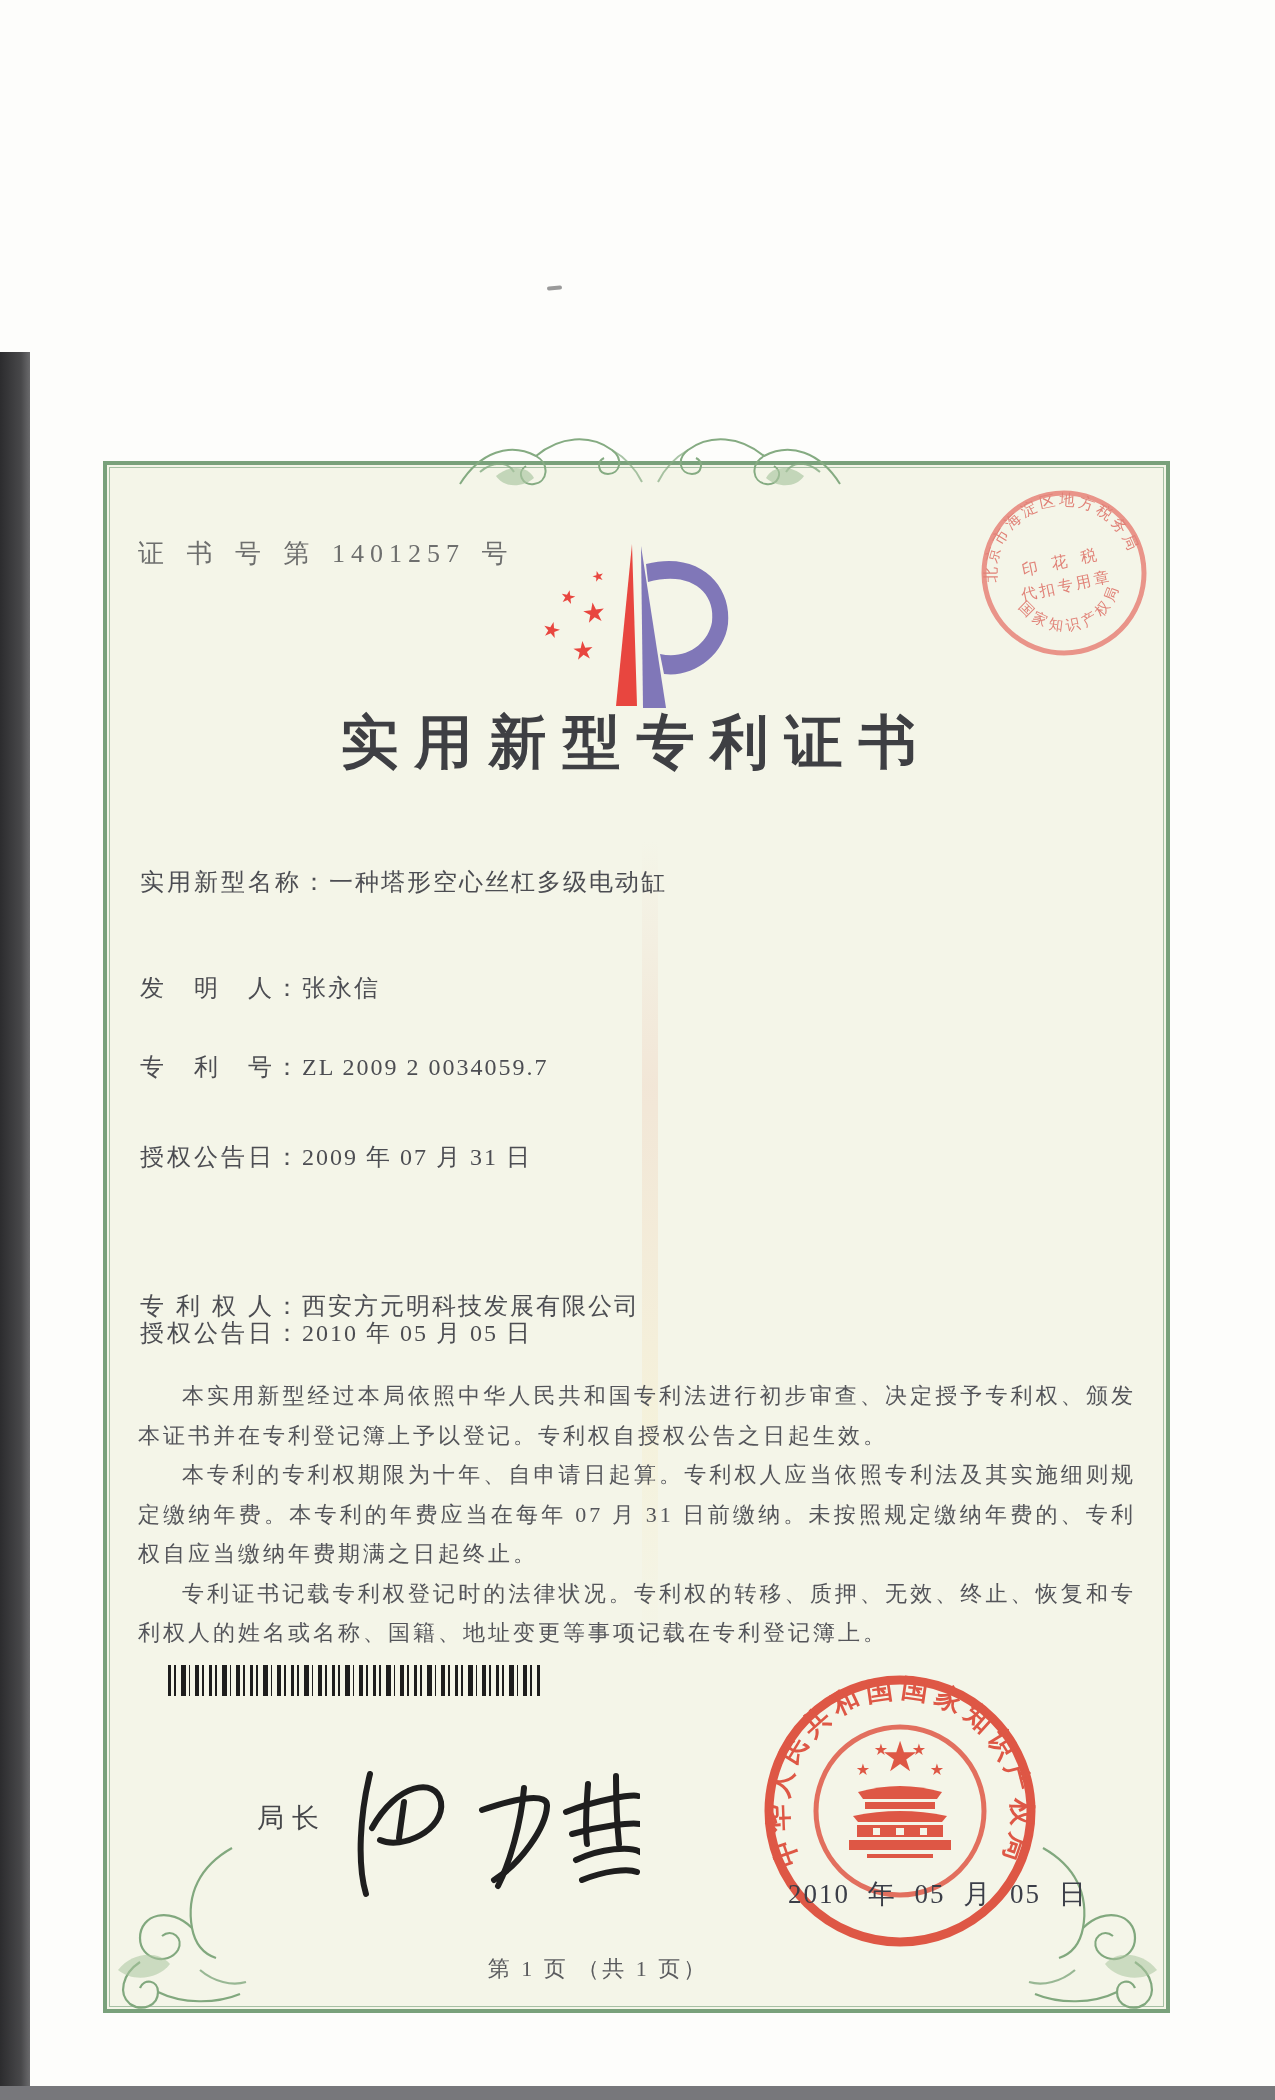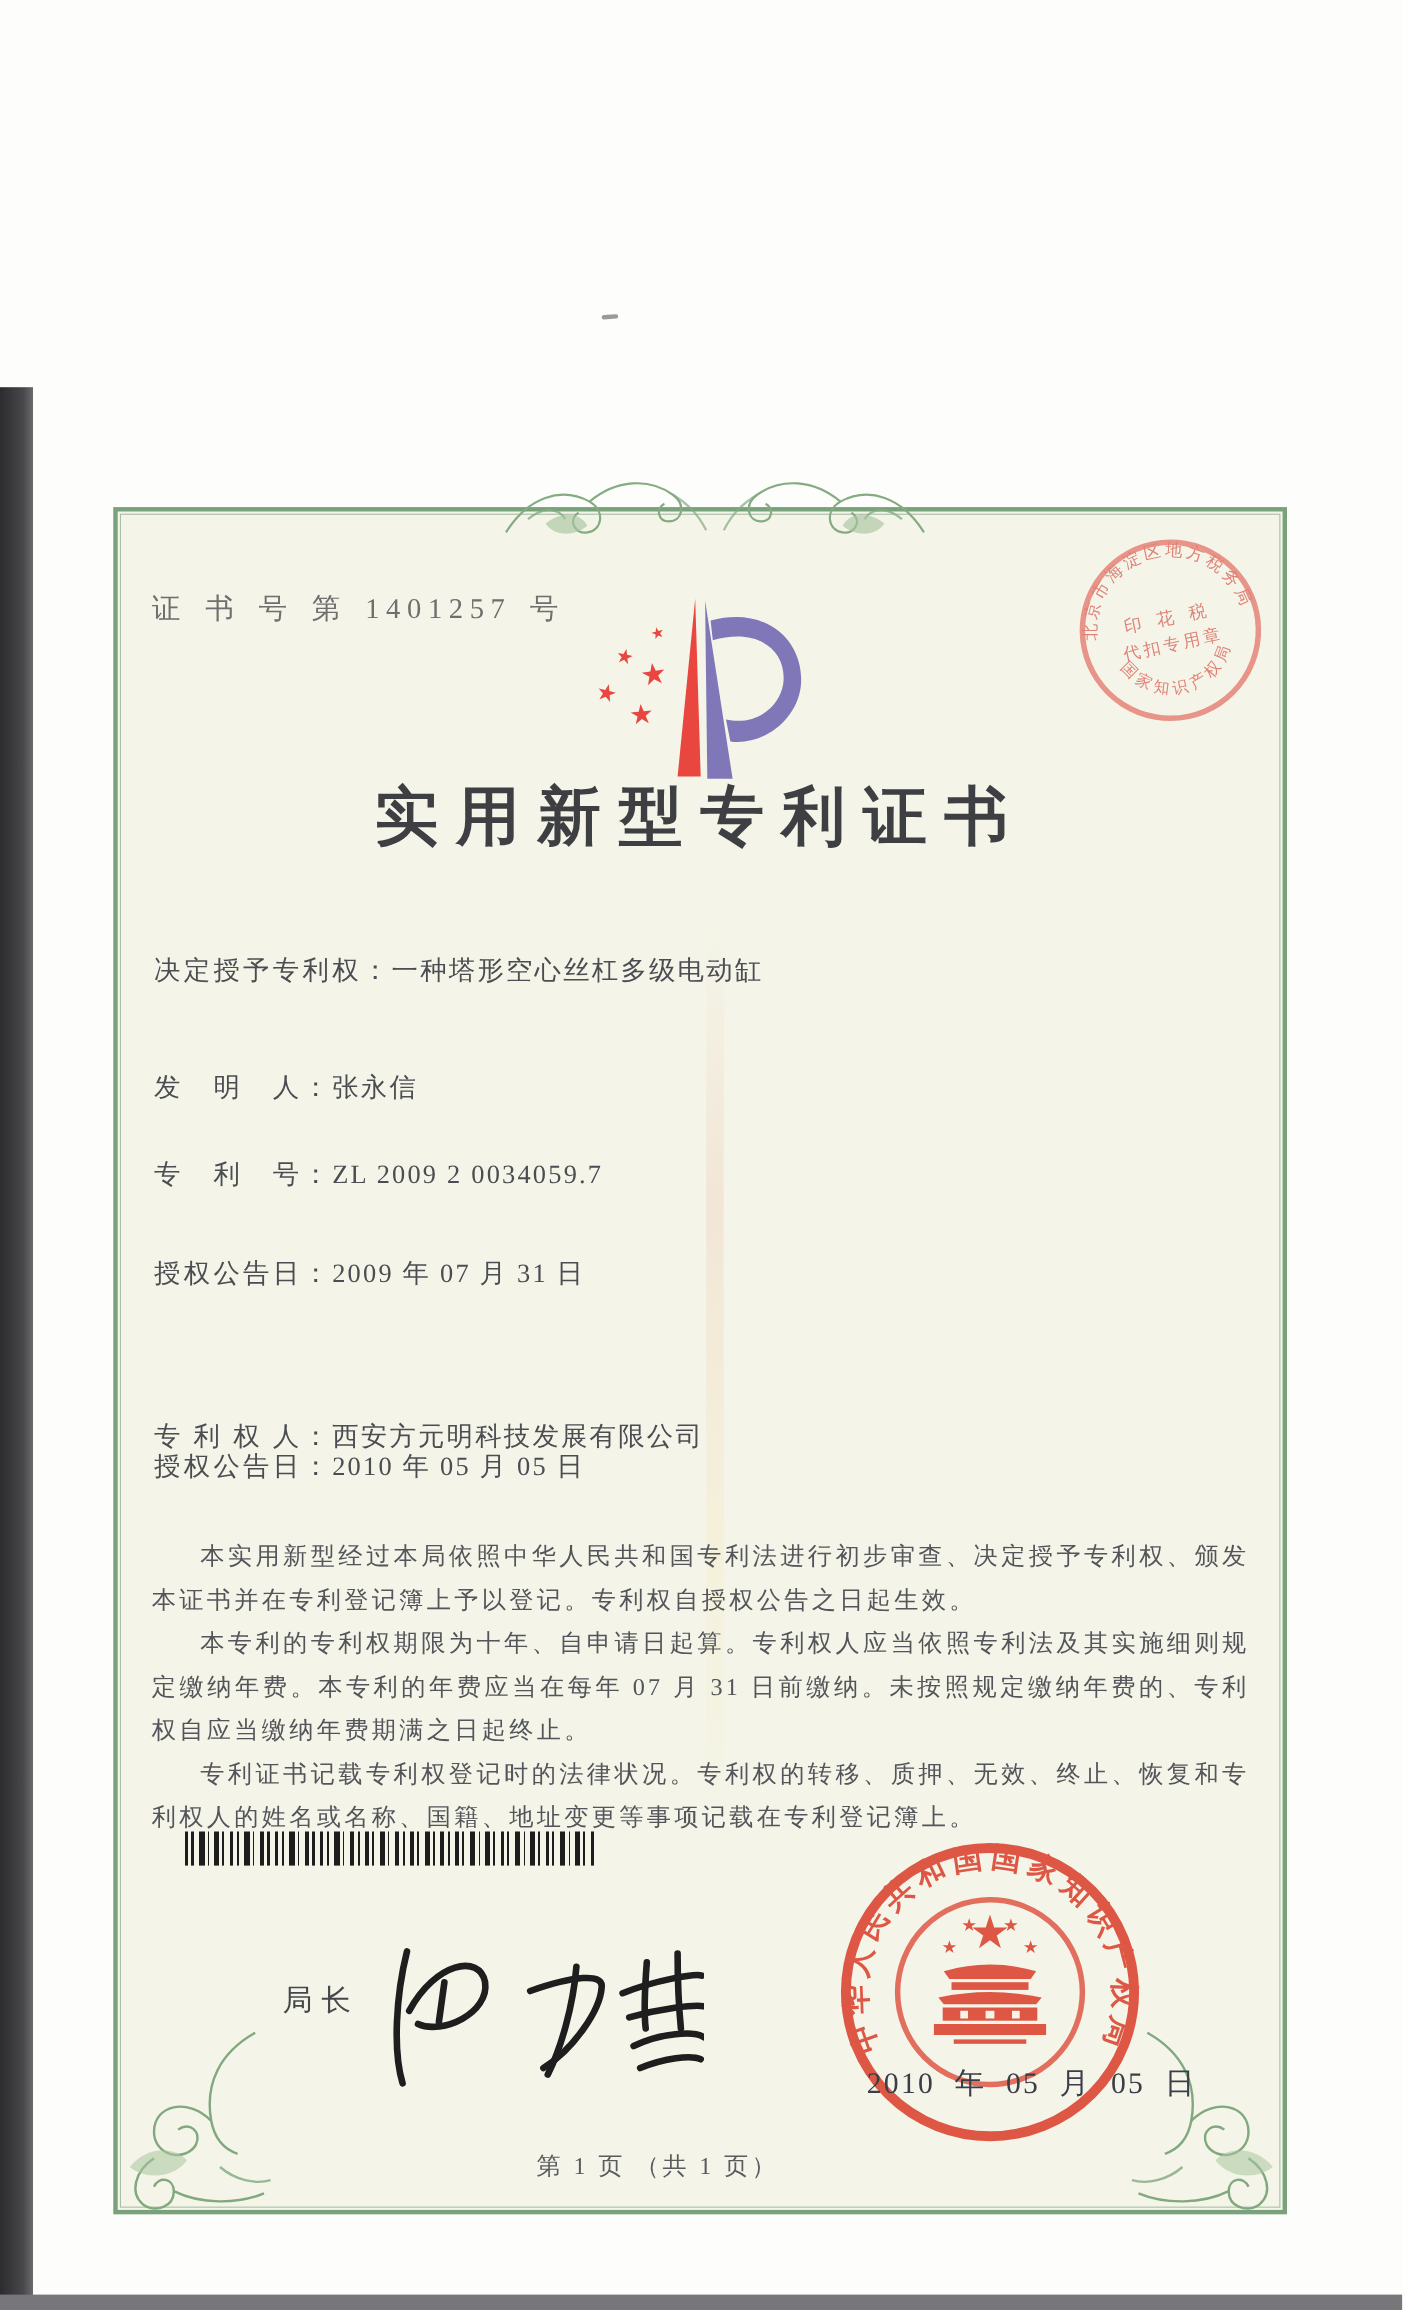--- a/index.html
+++ b/index.html
@@ -19,21 +19,21 @@
   .title{left:103px;top:704px;width:1067px;text-align:center;font-size:58px;font-weight:600;
          color:#3e3f43;letter-spacing:16px;}
   
   .logo{left:540px;top:542px;width:195px;height:168px;}
   .logo .star{position:absolute;color:#e8463f;line-height:1;}
   
   .field{left:140px;font-size:24px;color:#4c4d52;letter-spacing:2px;white-space:nowrap;}
   .field .lbl{letter-spacing:3px;}
   
   .body-text{left:138px;top:1376px;width:998px;font-size:22px;line-height:39.5px;
-             color:#54555a;letter-spacing:3px;text-align:justify;margin-top:19px;}
+             color:#54555a;letter-spacing:3px;text-align:justify;}
   .body-text p{margin:0;text-indent:2em;}
   
   .barcode{left:168px;top:1665px;width:374px;height:31px;
     background:repeating-linear-gradient(90deg,
       #1d1d1d 0 3px,transparent 3px 6px,#1d1d1d 6px 8px,transparent 8px 13px,
       #1d1d1d 13px 18px,transparent 18px 21px,#1d1d1d 21px 22px,transparent 22px 27px,
       #1d1d1d 27px 31px,transparent 31px 34px,#1d1d1d 34px 36px,transparent 36px 41px);}
   
   .boss{left:257px;top:1800px;font-size:27px;color:#46474a;letter-spacing:8px;}
   .sig{left:340px;top:1752px;width:300px;height:170px;}
@@ -123,21 +123,21 @@
       </text>
       <text x="86" y="80" font-size="16" fill="#de7268" letter-spacing="5" text-anchor="middle">印 花 税</text>
       <text x="86" y="104" font-size="15.5" fill="#de7268" letter-spacing="3" text-anchor="middle">代扣专用章</text>
       <text font-size="14.5" fill="#de7268" letter-spacing="4" text-anchor="middle">
         <textPath href="#taxBottom" startOffset="50%">国家知识产权局</textPath>
       </text>
     </svg>
   </div>
 
   <div class="abs field" style="top:866px;">
-    <span class="lbl">决定授予专利权：</span><span>一种塔形空心丝杠多级电动缸</span>
+    <span class="lbl">实用新型名称：</span><span>一种塔形空心丝杠多级电动缸</span>
   </div>
   <div class="abs field" style="top:962px;margin-top:10px;">
     <span class="lbl">发　明　人：</span><span>张永信</span>
   </div>
   <div class="abs field" style="top:1051px;">
     <span class="lbl">专　利　号：</span><span>ZL 2009 2 0034059.7</span>
   </div>
   <div class="abs field" style="top:1141px;">
     <span class="lbl">授权公告日：</span><span>2009 年 07 月 31 日</span>
   </div>

